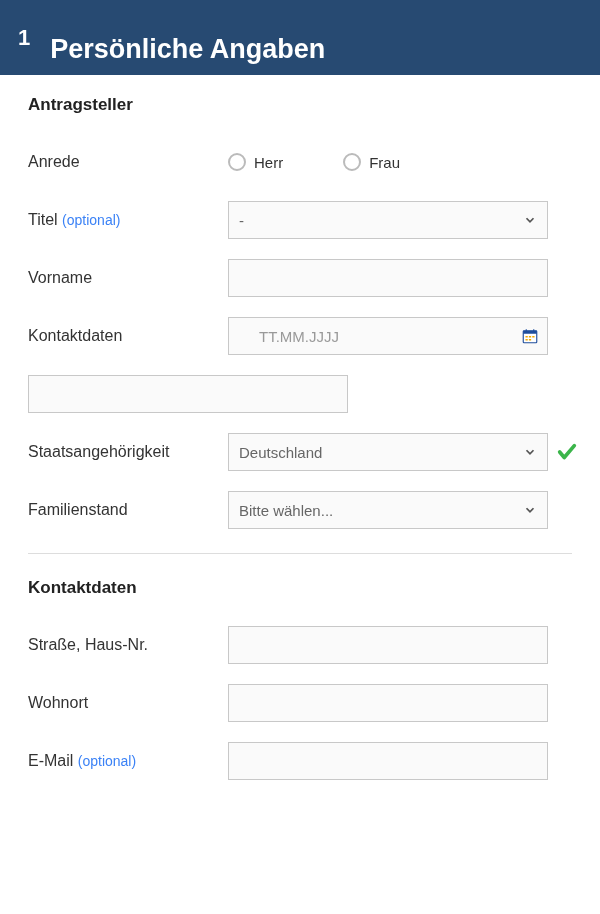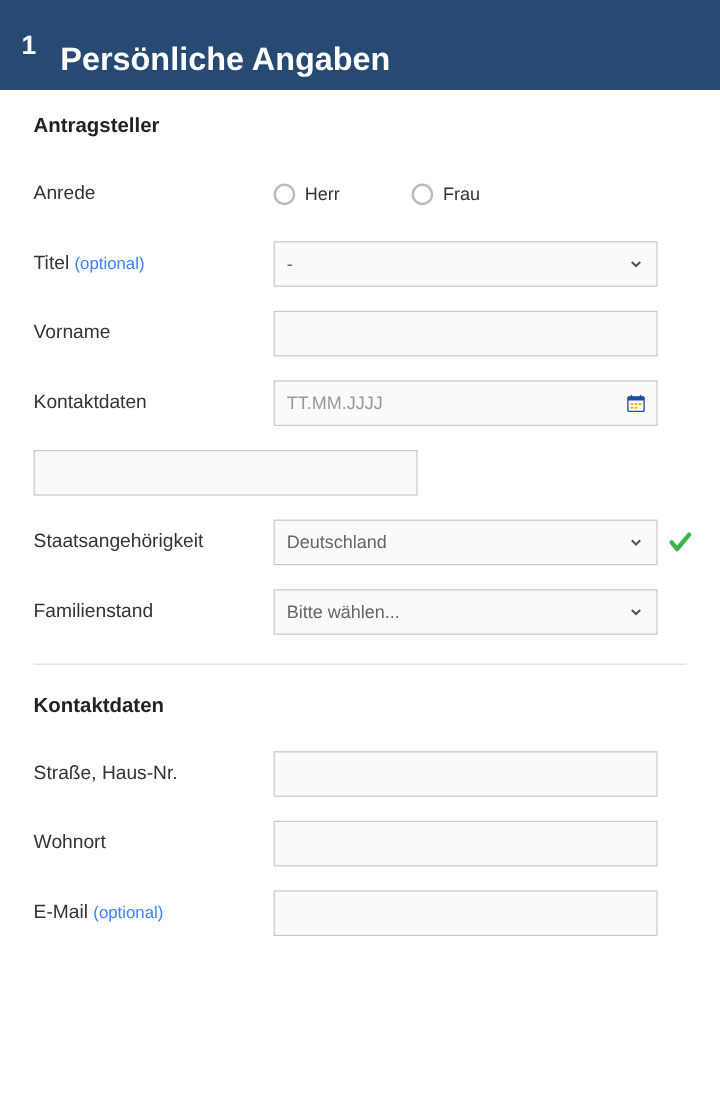--- a/index.html
+++ b/index.html
@@ -111,20 +111,21 @@
     }
     .radio-label {
       font-size: 15px;
       color: #333;
     }
     .date-input {
       position: relative;
     }
     .date-input .placeholder {
       color: #999;
+      margin-left: 20px;
     }
     .calendar-icon {
       position: absolute;
       right: 8px;
       top: 50%;
       transform: translateY(-50%);
     }
     .calendar-icon svg {
       width: 18px;
       height: 18px;

